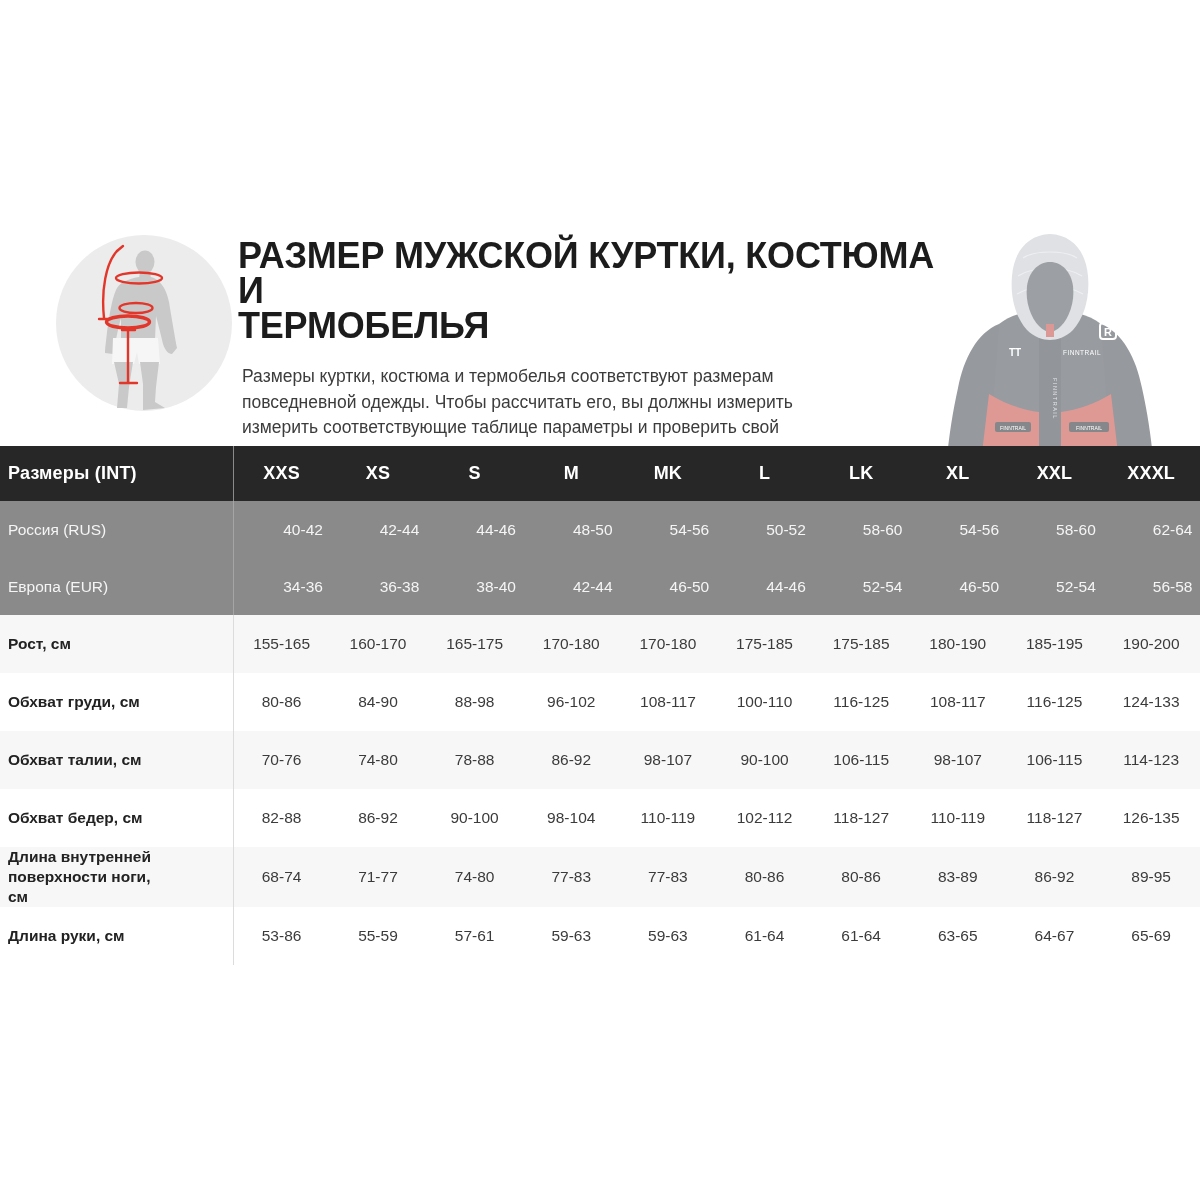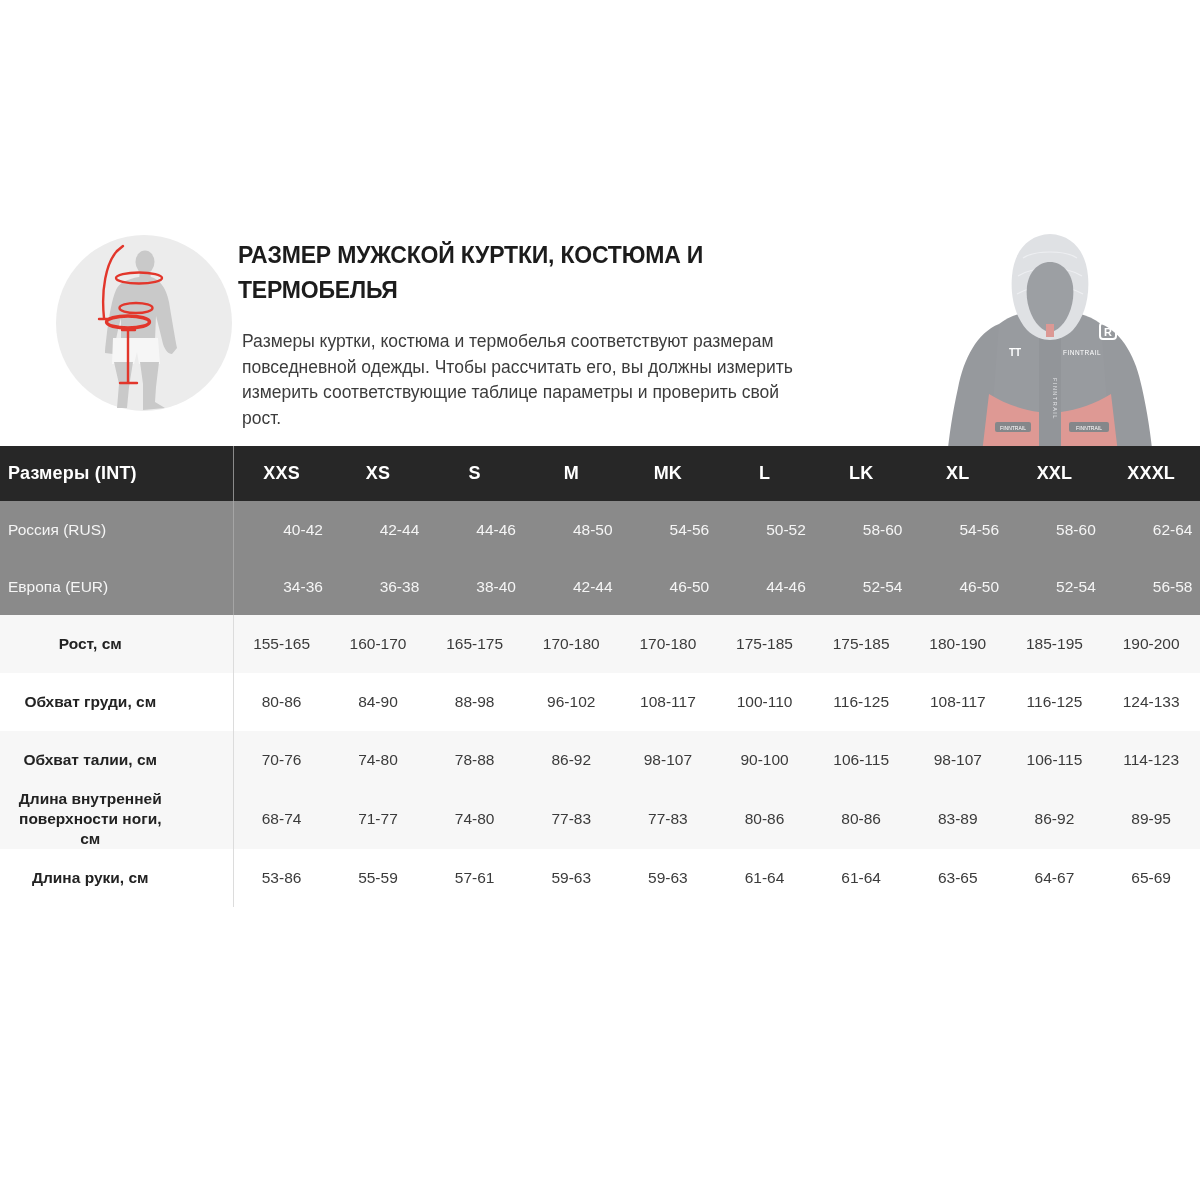--- a/index.html
+++ b/index.html
@@ -1,21 +1,21 @@
 <!DOCTYPE html>
 <html style="--accent-red: #e2362b; --title-color: #1c1c1c; --text-color: #3c3c3c; --header-bg: #272727; --header-text: #ffffff; --gray-row-bg: #8a8a8a; --gray-row-text: #f5f5f5; --light-row-bg: #f7f7f7; --white-row-bg: #ffffff; --cell-text: #3b3b3b; --divider-gray: #a5a5a5; --divider-light: #dcdcdc;"><head>
 <meta charset="utf-8">
 <style>
   html,body{margin:0;padding:0;background:#fff;}
   .page{position:relative;width:1200px;height:1200px;background:#fff;overflow:hidden;
         font-family:"Liberation Sans",sans-serif;}
 
   
   .intro{position:absolute;left:238px;top:238px;width:710px;}
-  .intro h1{margin:0 0 21px 0;font-size:23px;line-height:35px;font-weight:bold;
+  .intro h1{margin:0 0 21px 0;font-size:36px;line-height:35px;font-weight:bold;
             color:var(--title-color,#1c1c1c);letter-spacing:-0.2px;white-space:pre-line;}
   .intro p{margin:4px;font-size:17.5px;line-height:25.5px;color:var(--text-color,#3c3c3c);
            white-space:pre-line;}
 
   .measure-figure{position:absolute;left:55px;top:232px;width:178px;height:182px;}
   .jacket-wrap{position:absolute;left:935px;top:228px;width:230px;height:239px;overflow:hidden;}
   .jacket-wrap svg{opacity:.55;}
 
   
   table.size-table{position:absolute;left:0;top:446px;width:1200px;
@@ -29,21 +29,21 @@
   .row-header .col-label{border-right:1px solid #8a8a8a;}
 
   .row-gray td{background:var(--gray-row-bg,#8a8a8a);color:var(--gray-row-text,#f5f5f5);
                height:57px;font-weight:normal;padding-left:43px;}
   .row-gray .col-label{border-right:1px solid var(--divider-gray,#a5a5a5);margin-top:14px;}
 
   .row-light td{background:var(--light-row-bg,#f7f7f7);height:58px;}
   .row-white td{background:var(--white-row-bg,#ffffff);height:58px;}
   .row-light .col-label,.row-white .col-label{
       font-weight:bold;color:#222;border-right:1px solid var(--divider-light,#dcdcdc);
-      line-height:20px;padding-right:60px;text-align:center;}
+      line-height:20px;padding-right:60px;}
 </style>
 </head>
 <body>
 
 <div class="page">
 
   <div class="measure-figure">
     <svg width="178" height="182" viewBox="0 0 178 182">
       <circle cx="89" cy="91" r="88" fill="#ececec"></circle>
 
@@ -213,20 +213,33 @@
           <td>74-80</td>
           <td>78-88</td>
           <td>86-92</td>
           <td>98-107</td>
           <td>90-100</td>
           <td>106-115</td>
           <td>98-107</td>
           <td>106-115</td>
           <td>114-123</td>
         </tr>
+        <tr class="row-white">
+          <td class="col-label">Обхват бедер, см</td>
+          <td>82-88</td>
+          <td>86-92</td>
+          <td>90-100</td>
+          <td>98-104</td>
+          <td>110-119</td>
+          <td>102-112</td>
+          <td>118-127</td>
+          <td>110-119</td>
+          <td>118-127</td>
+          <td>126-135</td>
+        </tr>
         <tr class="row-light">
           <td class="col-label">Длина внутренней поверхности ноги, см</td>
           <td>68-74</td>
           <td>71-77</td>
           <td>74-80</td>
           <td>77-83</td>
           <td>77-83</td>
           <td>80-86</td>
           <td>80-86</td>
           <td>83-89</td>

